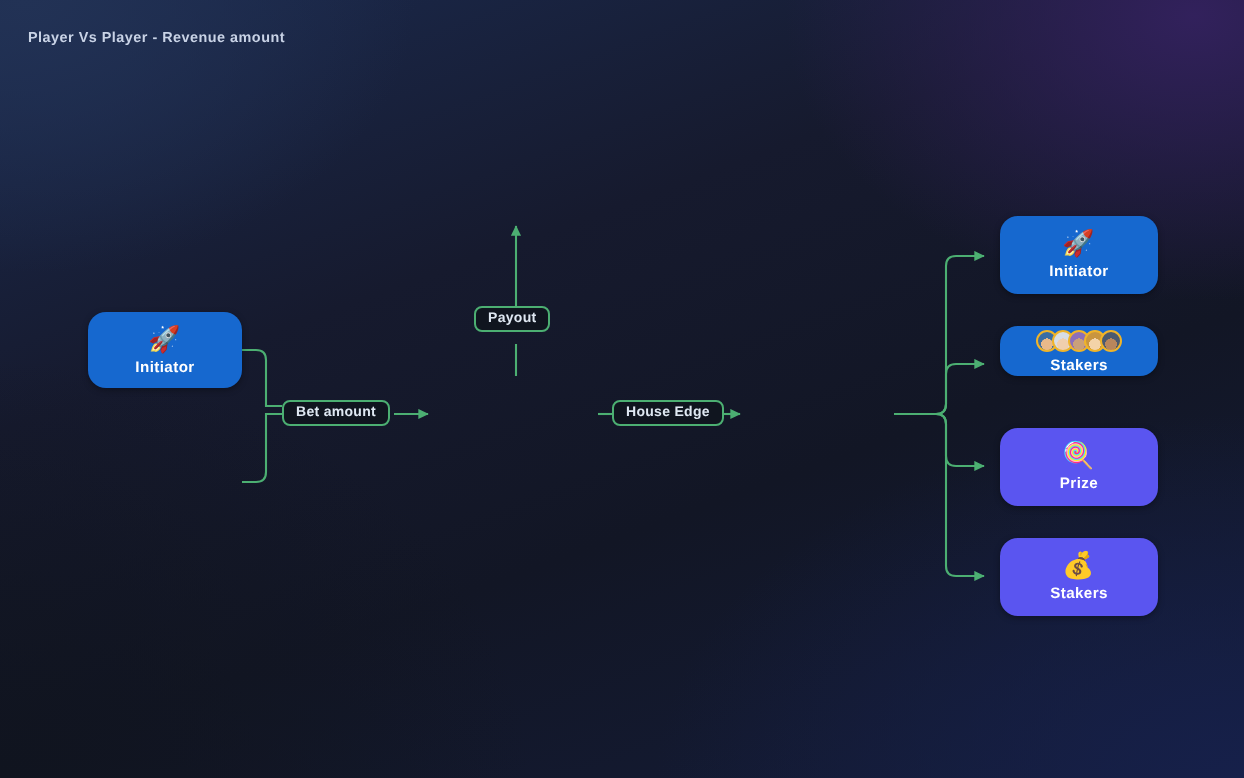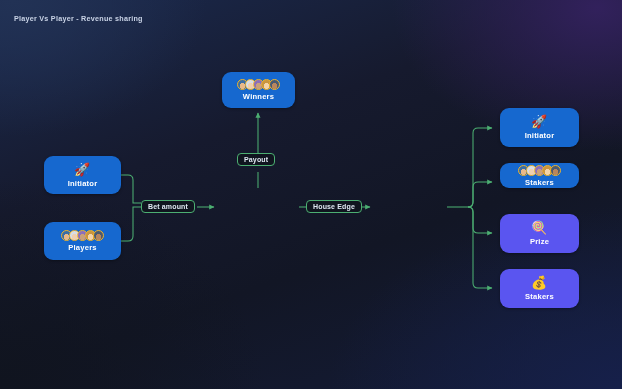--- a/index.html
+++ b/index.html
@@ -61,21 +61,21 @@
   .av2 { background: radial-gradient(circle at 50% 68%, #f0cfae 0 38%, #d8dde4 39% 100%); }
   .av3 { background: radial-gradient(circle at 50% 68%, #caa07a 0 38%, #8c6fbb 39% 100%); }
   .av4 { background: radial-gradient(circle at 50% 68%, #f3d3a8 0 38%, #c9953f 39% 100%); }
   .av5 { background: radial-gradient(circle at 50% 68%, #b9865c 0 38%, #4b5a70 39% 100%); }
 </style>
 </head>
 <body>
 
 <div id="canvas">
 
-  <div id="title">Player Vs Player - Revenue sharing</div>
+  <div id="title">Player Vs Player - Revenue amount</div>
 
   <svg class="edges">
     <defs>
       <marker id="arw" markerWidth="6" markerHeight="6" refX="4.6" refY="2.4" orient="auto">
         <path d="M0,0 L5,2.4 L0,4.8 z" fill="#4caf72"></path>
       </marker>
     </defs>
     <g fill="none" stroke="#4caf72" stroke-width="1.05">
 
       <path d="M121,175 H128 Q133,175 133,180 V203 H141"></path>
@@ -97,46 +97,26 @@
       <path d="M468,207 Q473,207 473,202 V133 Q473,128 478,128 H492" marker-end="url(#arw)"></path>
 
       <path d="M468,207 Q473,207 473,202 V187 Q473,182 478,182 H492" marker-end="url(#arw)"></path>
 
       <path d="M468,207 Q473,207 473,212 V228 Q473,233 478,233 H492" marker-end="url(#arw)"></path>
 
       <path d="M468,207 Q473,207 473,212 V283 Q473,288 478,288 H492" marker-end="url(#arw)"></path>
     </g>
   </svg>
 
-  <div class="node n-blue" style="left:222px; top:72px; width:73px; height:36px;">
-    <div class="avatars">
-      <div class="av av1"></div>
-        <div class="av av2"></div>
-        <div class="av av3"></div>
-        <div class="av av4"></div>
-        <div class="av av5"></div>
-    </div>
-    <div class="lbl">Winners</div>
-  </div>
 
   <div class="node n-blue" style="left:44px; top:156px; width:77px; height:38px;">
     <div class="ico">🚀</div>
     <div class="lbl">Initiator</div>
   </div>
 
-  <div class="node n-blue" style="left:44px; top:222px; width:77px; height:38px;">
-    <div class="avatars">
-      <div class="av av1"></div>
-        <div class="av av2"></div>
-        <div class="av av3"></div>
-        <div class="av av4"></div>
-        <div class="av av5"></div>
-    </div>
-    <div class="lbl">Players</div>
-  </div>
 
   <div class="edge-label" style="left:141px; top:200px;">Bet amount</div>
 
 
   <div class="edge-label" style="left:237px; top:153px;">Payout</div>
 
   <div class="edge-label" style="left:306px; top:200px;">House Edge</div>
 
 
   <div class="node n-blue" style="left:500px; top:108px; width:79px; height:39px;">

